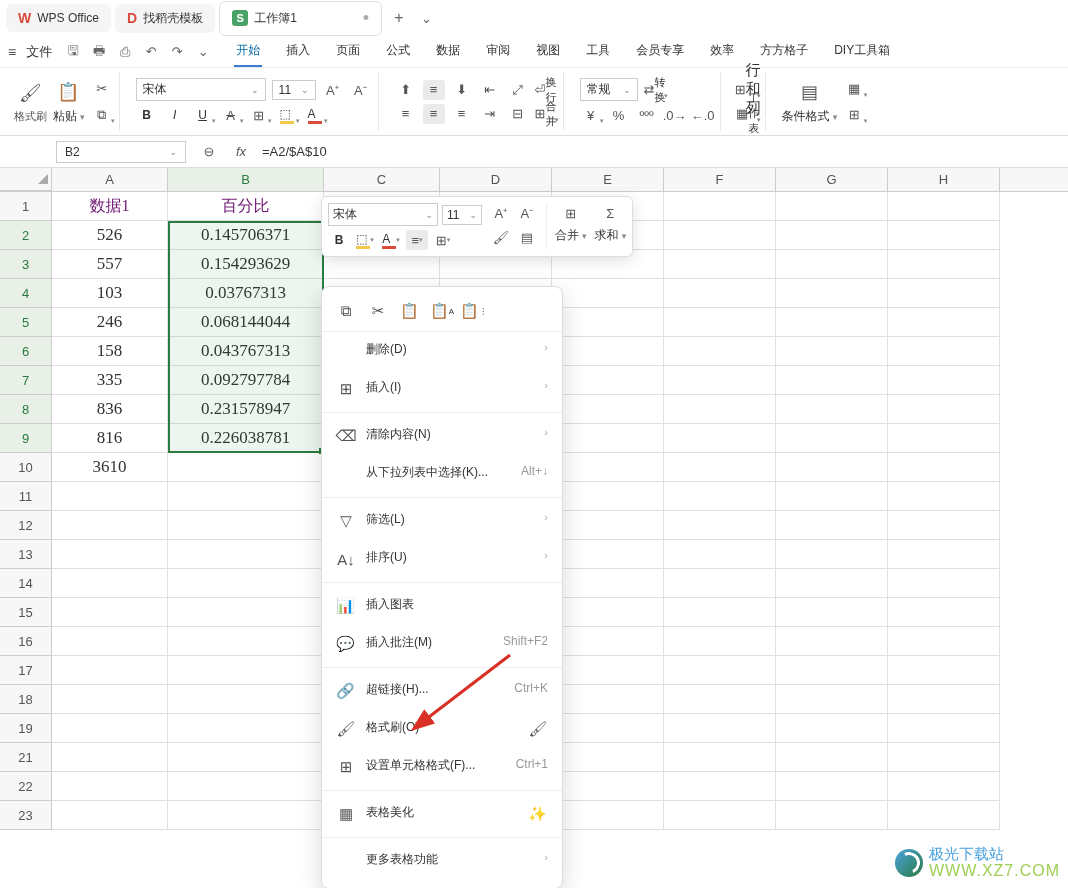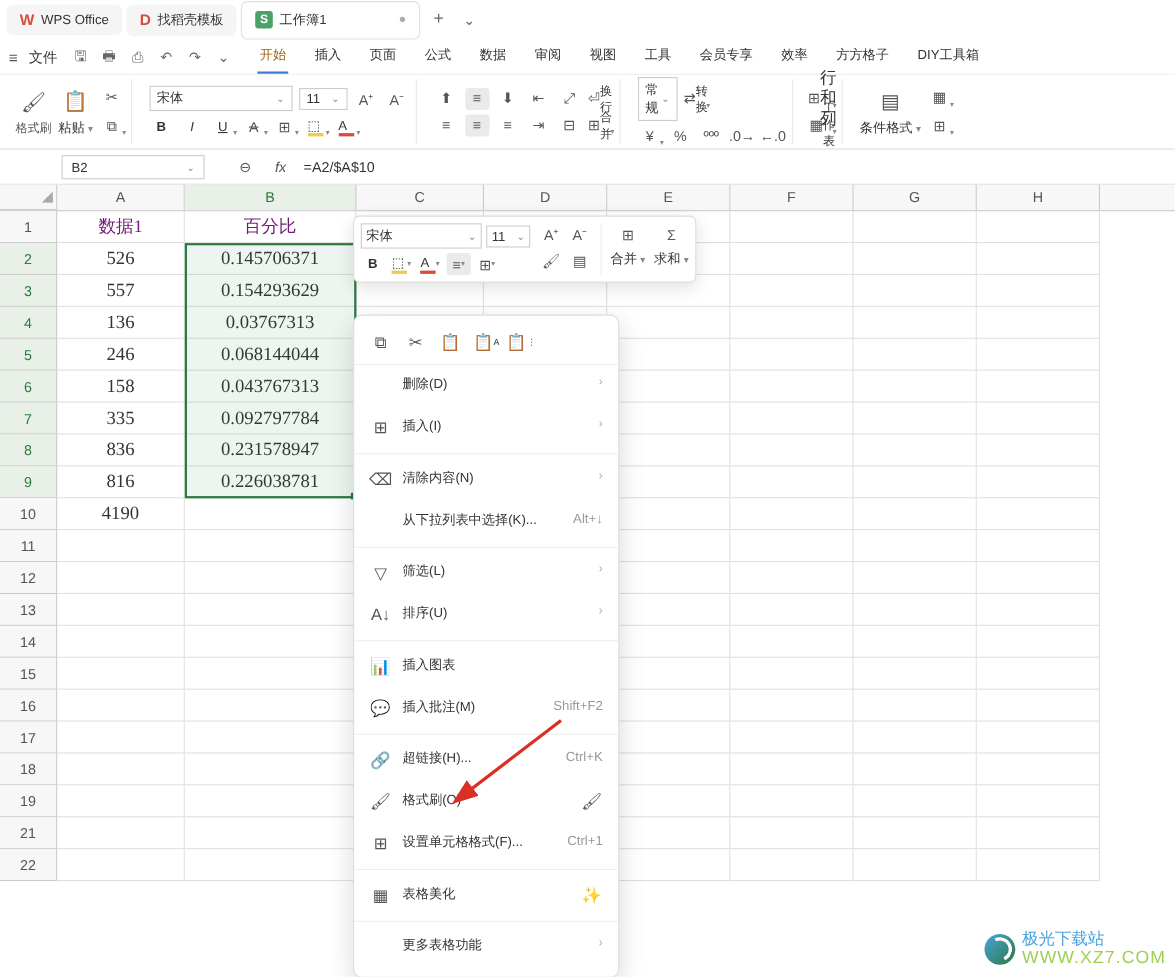--- a/index.html
+++ b/index.html
@@ -11,37 +11,37 @@
 .logo-d{color:#d94b3a;font-weight:bold;font-size:14px}
 .logo-s{background:#4aa366;color:#fff;width:16px;height:16px;border-radius:3px;font-size:11px;display:inline-flex;align-items:center;justify-content:center;font-weight:bold}
 .dot{color:#aaa;font-size:18px;margin-left:60px}
 .plus{font-size:16px;color:#666;padding:4px 8px}
 .menubar{display:flex;align-items:center;height:32px;padding:0 8px;gap:4px;border-bottom:1px solid #eee}
 .hamb{font-size:14px;color:#555}
 .mfile{margin:0 6px;font-size:13px}
 .micon{width:22px;height:22px;display:flex;align-items:center;justify-content:center;color:#666;font-size:13px}
 .mtabs{display:flex;gap:22px;margin-left:16px;font-size:13px}
 .mtab{padding:6px 2px;color:#333}
-.mtab.active{color:#a16207;border-bottom:2px solid #3a7bd5}
+.mtab.active{color:#0369a1;border-bottom:2px solid #3a7bd5}
 .ribbon{display:flex;align-items:stretch;height:68px;padding:4px 8px;border-bottom:1px solid #ddd;gap:10px}
 .rgroup{display:flex;flex-direction:column;justify-content:center;gap:4px;padding:0 6px;border-right:1px solid #e8e8e8}
 .rgroup.noborder{border-right:none}
 .rrow{display:flex;align-items:center;gap:6px}
 .rlabel{font-size:11px;text-align:center;color:#555}
 .rbigicon{width:28px;height:28px;display:flex;align-items:center;justify-content:center;font-size:18px;color:#555}
 .rvcol{display:flex;flex-direction:column;align-items:center;gap:2px}
 .fontsel{border:1px solid #ccc;padding:2px 6px;width:130px;display:flex;justify-content:space-between;align-items:center;font-size:12px;background:#fff}
 .sizesel{border:1px solid #ccc;padding:2px 6px;width:44px;display:flex;justify-content:space-between;align-items:center;font-size:12px;background:#fff}
 .chev{font-size:9px;color:#888}
 .smico{width:22px;height:20px;display:flex;align-items:center;justify-content:center;color:#555;font-size:13px;position:relative}
 .smico .d{font-size:7px;color:#888;position:absolute;right:-2px;bottom:0}
 .under-y{border-bottom:3px solid #f2c94c;width:14px;display:inline-block}
 .under-r{border-bottom:3px solid #d94b3a;width:14px;display:inline-block}
-.normalsel{border:1px solid #ccc;padding:2px 6px;width:36px;display:flex;justify-content:space-between;align-items:center;font-size:12px;background:#fff}
-.fbar{display:flex;align-items:center;height:32px;border-bottom:1px solid #ddd;padding:0 8px;gap:26px}
+.normalsel{border:1px solid #ccc;padding:2px 6px;width:58px;display:flex;justify-content:space-between;align-items:center;font-size:12px;background:#fff}
+.fbar{display:flex;align-items:center;height:32px;border-bottom:1px solid #ddd;padding:0 8px;gap:12px}
 .namebox{width:130px;border:1px solid #ccc;padding:3px 8px;display:flex;justify-content:space-between;align-items:center;font-size:12px;background:#fff;margin-left:48px}
 .fxbox{display:flex;align-items:center;gap:10px;flex:1}
 .fxinput{border:none;outline:none;width:400px;font-size:13px}
 .sheet{position:relative}
 .colhdr{display:flex;height:24px;background:#f7f7f7;border-bottom:1px solid #ccc}
 .corner{width:52px;border-right:1px solid #ccc;border-bottom:1px solid #ccc;background:#f7f7f7;display:flex;align-items:center;justify-content:flex-end;padding-right:3px}
 .corner::after{content:"";border:5px solid transparent;border-bottom-color:#aaa;border-right-color:#aaa}
 .ch{flex:none;display:flex;align-items:center;justify-content:center;border-right:1px solid #ccc;font-size:13px;color:#555}
 .ch.a{width:116px}.ch.b{width:156px;background:#e8f0e8;color:#2b7a3f}.ch.c{width:116px}.ch.def{width:112px}
 .rows{}
@@ -282,21 +282,21 @@
         <div class="cell b">0.154293629</div>
         <div class="cell c"></div>
         <div class="cell def"></div>
         <div class="cell def"></div>
         <div class="cell def"></div>
         <div class="cell def"></div>
         <div class="cell def"></div>
       </div>
       <div class="row">
         <div class="rh sel">4</div>
-        <div class="cell a">136</div>
+        <div class="cell a">103</div>
         <div class="cell b">0.03767313</div>
         <div class="cell c"></div>
         <div class="cell def"></div>
         <div class="cell def"></div>
         <div class="cell def"></div>
         <div class="cell def"></div>
         <div class="cell def"></div>
       </div>
       <div class="row">
         <div class="rh sel">5</div>
@@ -348,21 +348,21 @@
         <div class="cell b">0.226038781</div>
         <div class="cell c"></div>
         <div class="cell def"></div>
         <div class="cell def"></div>
         <div class="cell def"></div>
         <div class="cell def"></div>
         <div class="cell def"></div>
       </div>
       <div class="row">
         <div class="rh">10</div>
-        <div class="cell a">4190</div>
+        <div class="cell a">3610</div>
         <div class="cell b"></div>
         <div class="cell c"></div>
         <div class="cell def"></div>
         <div class="cell def"></div>
         <div class="cell def"></div>
         <div class="cell def"></div>
         <div class="cell def"></div>
       </div>
       <div class="row">
         <div class="rh">11</div>
@@ -469,20 +469,31 @@
         <div class="cell b"></div>
         <div class="cell c"></div>
         <div class="cell def"></div>
         <div class="cell def"></div>
         <div class="cell def"></div>
         <div class="cell def"></div>
         <div class="cell def"></div>
       </div>
       <div class="row">
         <div class="rh">22</div>
+        <div class="cell a"></div>
+        <div class="cell b"></div>
+        <div class="cell c"></div>
+        <div class="cell def"></div>
+        <div class="cell def"></div>
+        <div class="cell def"></div>
+        <div class="cell def"></div>
+        <div class="cell def"></div>
+      </div>
+      <div class="row">
+        <div class="rh">23</div>
         <div class="cell a"></div>
         <div class="cell b"></div>
         <div class="cell c"></div>
         <div class="cell def"></div>
         <div class="cell def"></div>
         <div class="cell def"></div>
         <div class="cell def"></div>
         <div class="cell def"></div>
       </div>
     </div>

